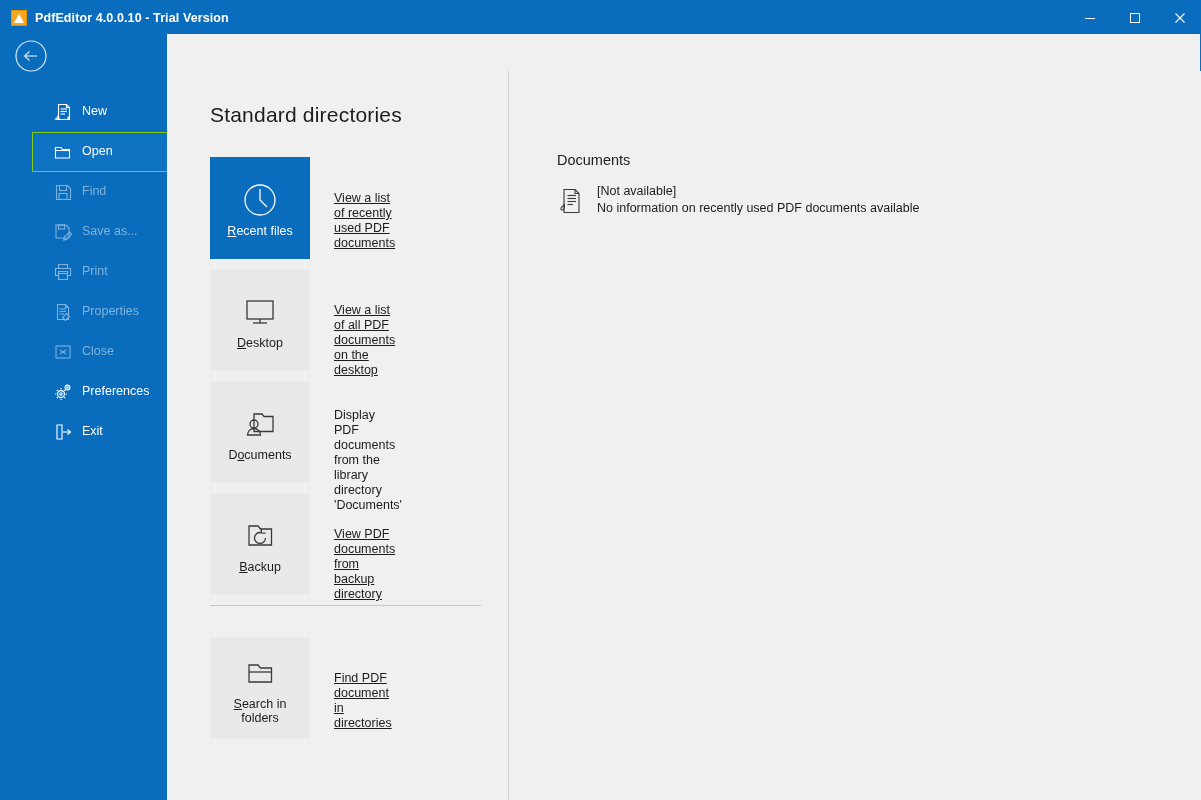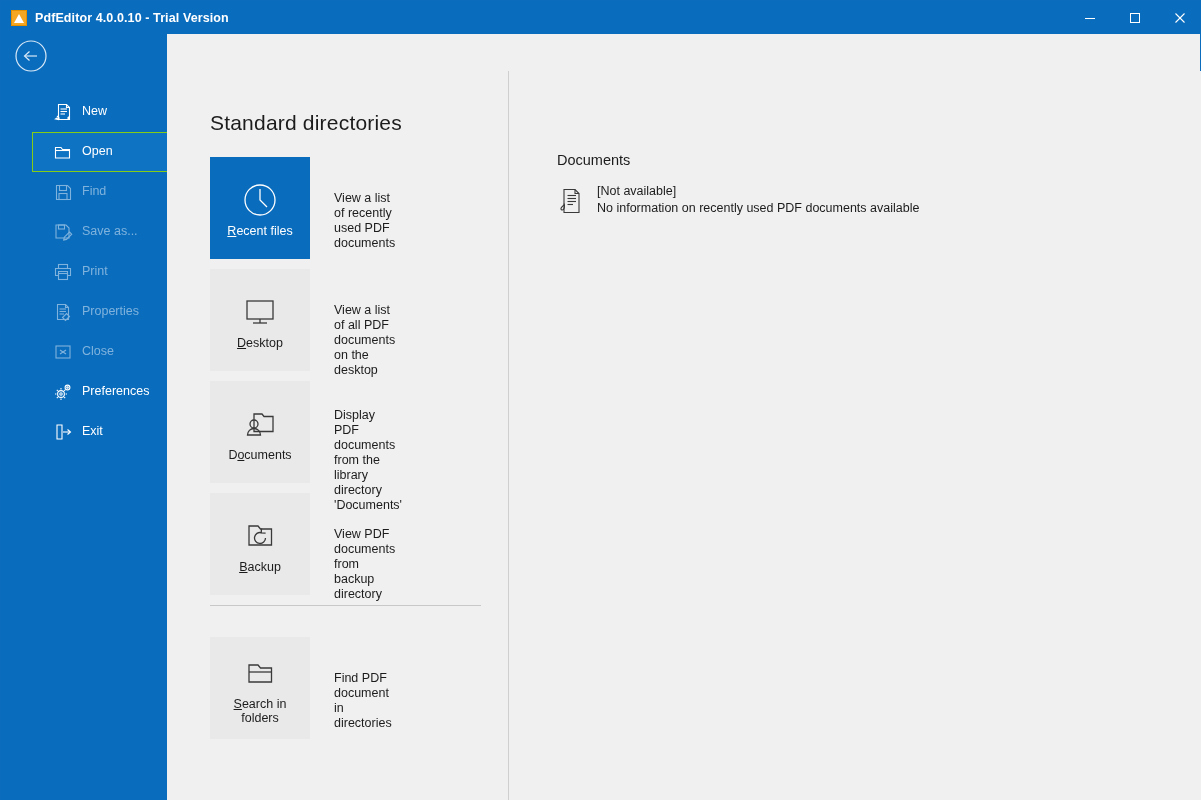--- a/index.html
+++ b/index.html
@@ -136,21 +136,21 @@
   }
   #vdivider {
     position: absolute;
     left: 341px; top: 0px;
     width: 1px; height: 729px;
     background: #cfcfcf;
   }
 
   #panel-title {
     position: absolute;
-    left: 43px; top: 40px;
+    left: 43px; top: 32px;
     font-size: 21px;
     color: #1c1c1c;
     font-weight: normal;
     letter-spacing: 0.2px;
   }
 
   #tiles { position: absolute; left: 0; top: 0; }
 
   .tile-row {
     position: absolute;
@@ -188,21 +188,21 @@
   .tile.active .tile-label { color: #ffffff; }
   .tile-label u { text-decoration: underline; }
   .tile-desc {
     margin-left: 24px;
     margin-top: 34px;
     font-size: 12.5px;
     color: #1c1c1c;
     line-height: 15px;
     max-width: 160px;
   }
-  .tile-desc.two-line { margin-top: 34px; }
+  .tile-desc.two-line { margin-top: 34px; text-decoration: underline; }
   .tile-desc.three-line { margin-top: 27px; }
 
   #hdivider {
     position: absolute;
     left: 43px;
     top: 534px;
     width: 271px;
     height: 1px;
     background: #c8c8c8;
   }

